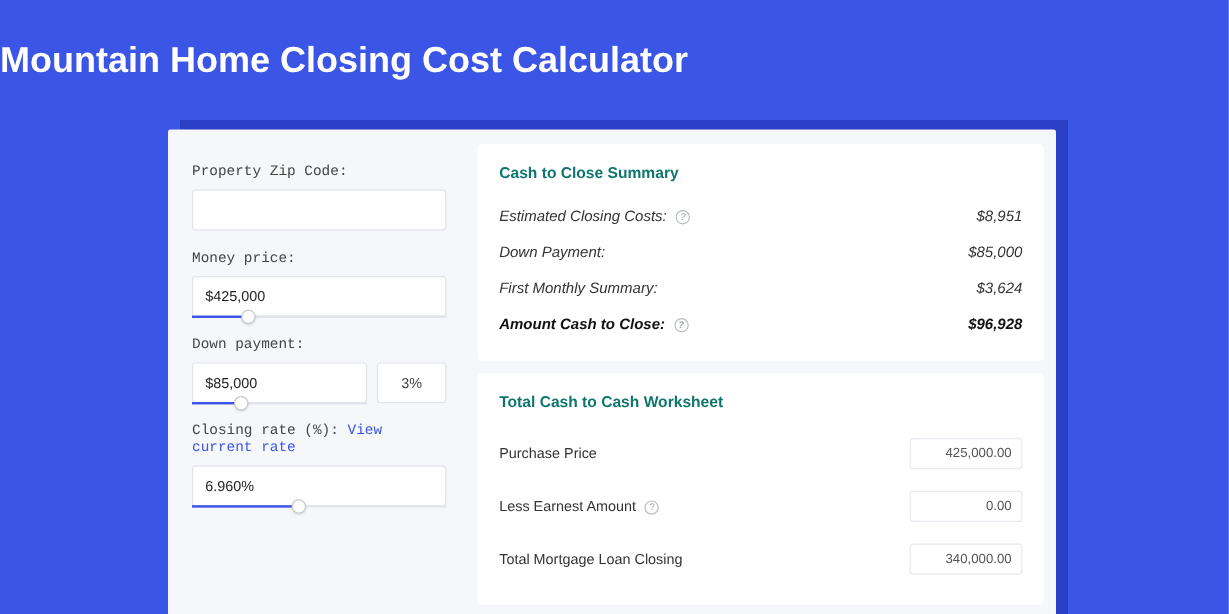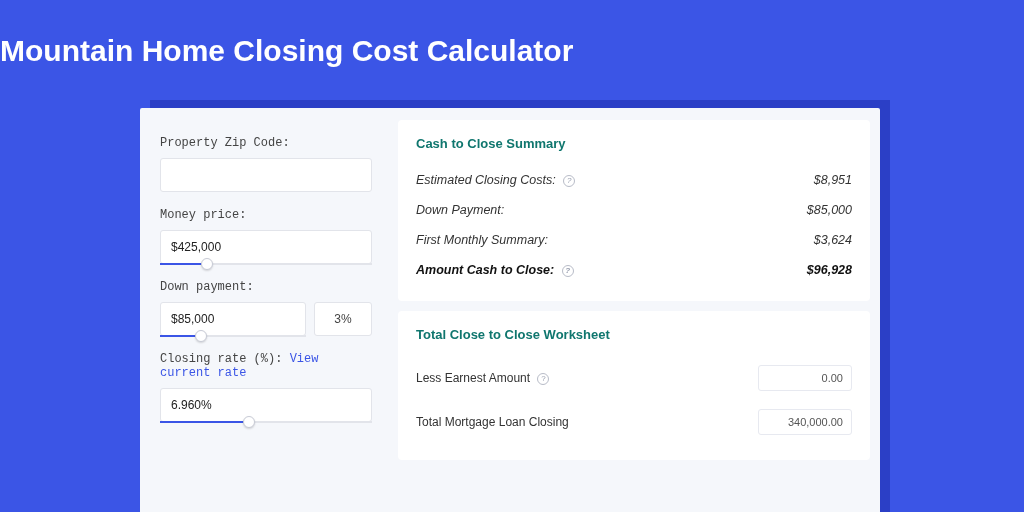--- a/index.html
+++ b/index.html
@@ -229,22 +229,26 @@
       <div class="row bold">
         <span>
           <span>Amount Cash to Close:</span>
           <span class="help-icon">?</span>
         </span>
         <span>$96,928</span>
       </div>
     </div>
 
     <div class="card">
-      <h3>Total Close to Close Worksheet</h3>
-
+      <h3>Total Cash to Cash Worksheet</h3>
+
+      <div class="ws-row">
+        <span>Purchase Price</span>
+        <span class="ws-value">425,000.00</span>
+      </div>
 
       <div class="ws-row">
         <span>
           <span>Less Earnest Amount</span>
           <span class="help-icon">?</span>
         </span>
         <span class="ws-value">0.00</span>
       </div>
 
       <div class="ws-row">

